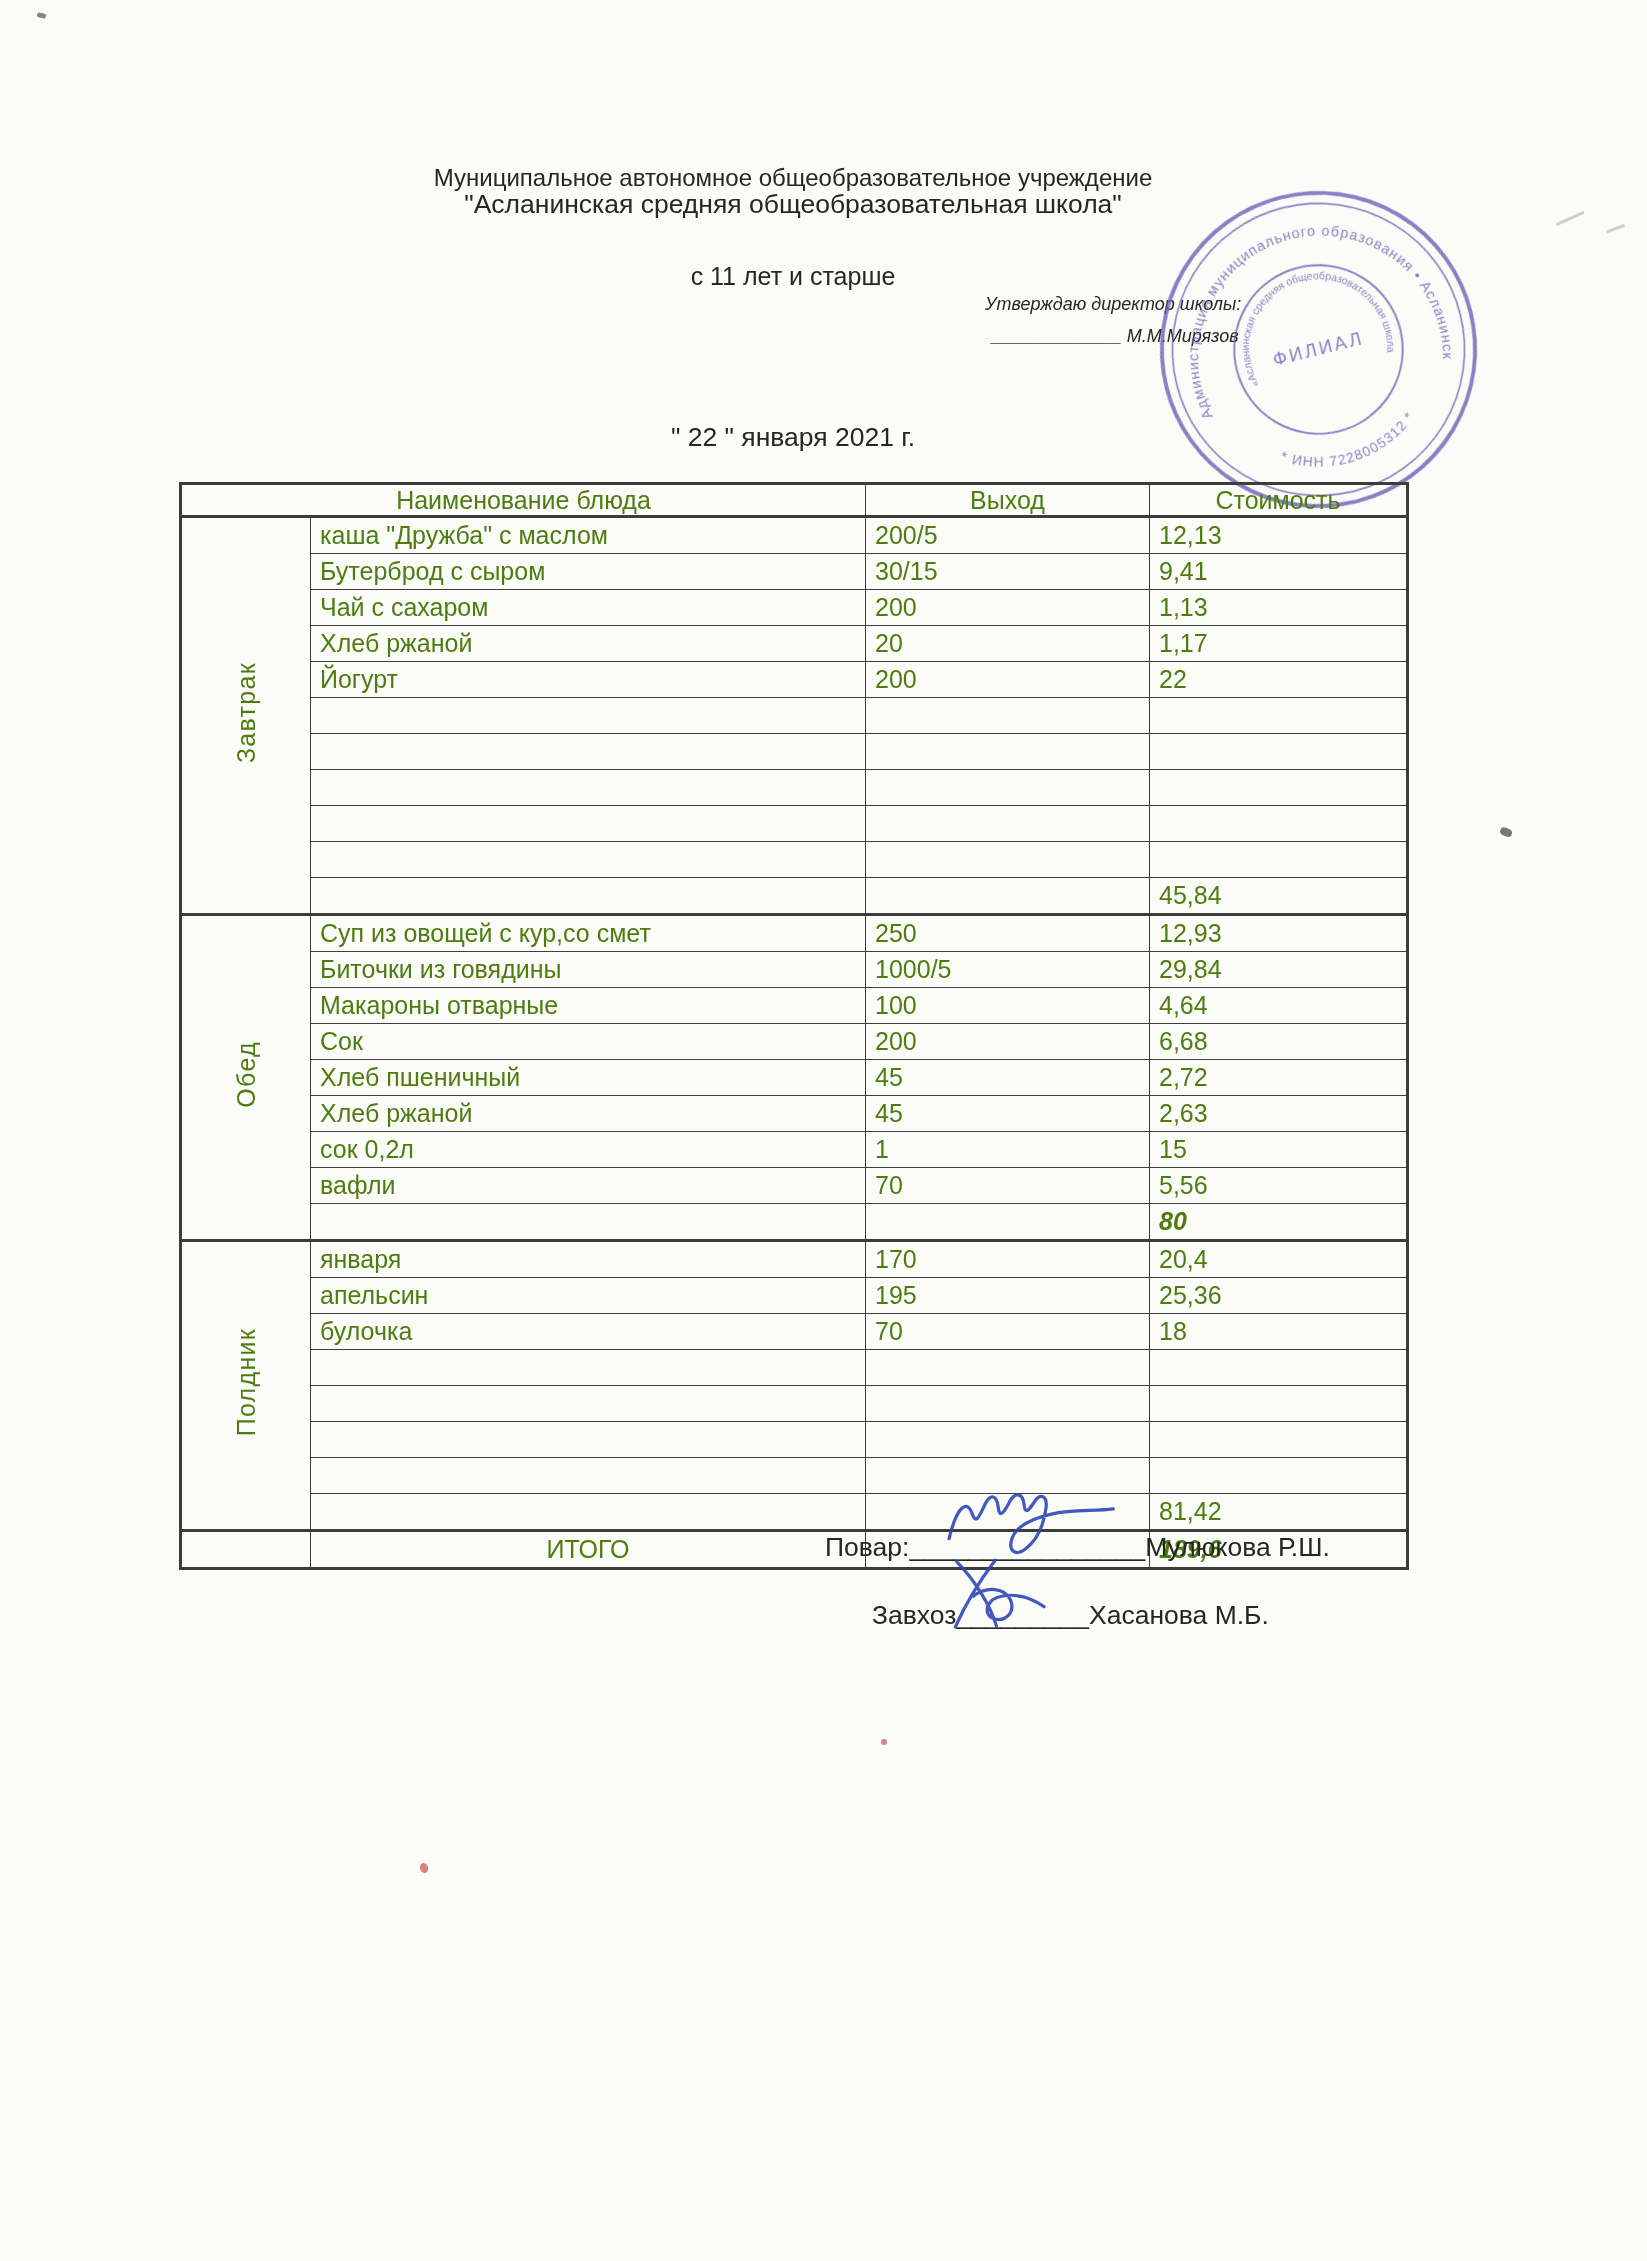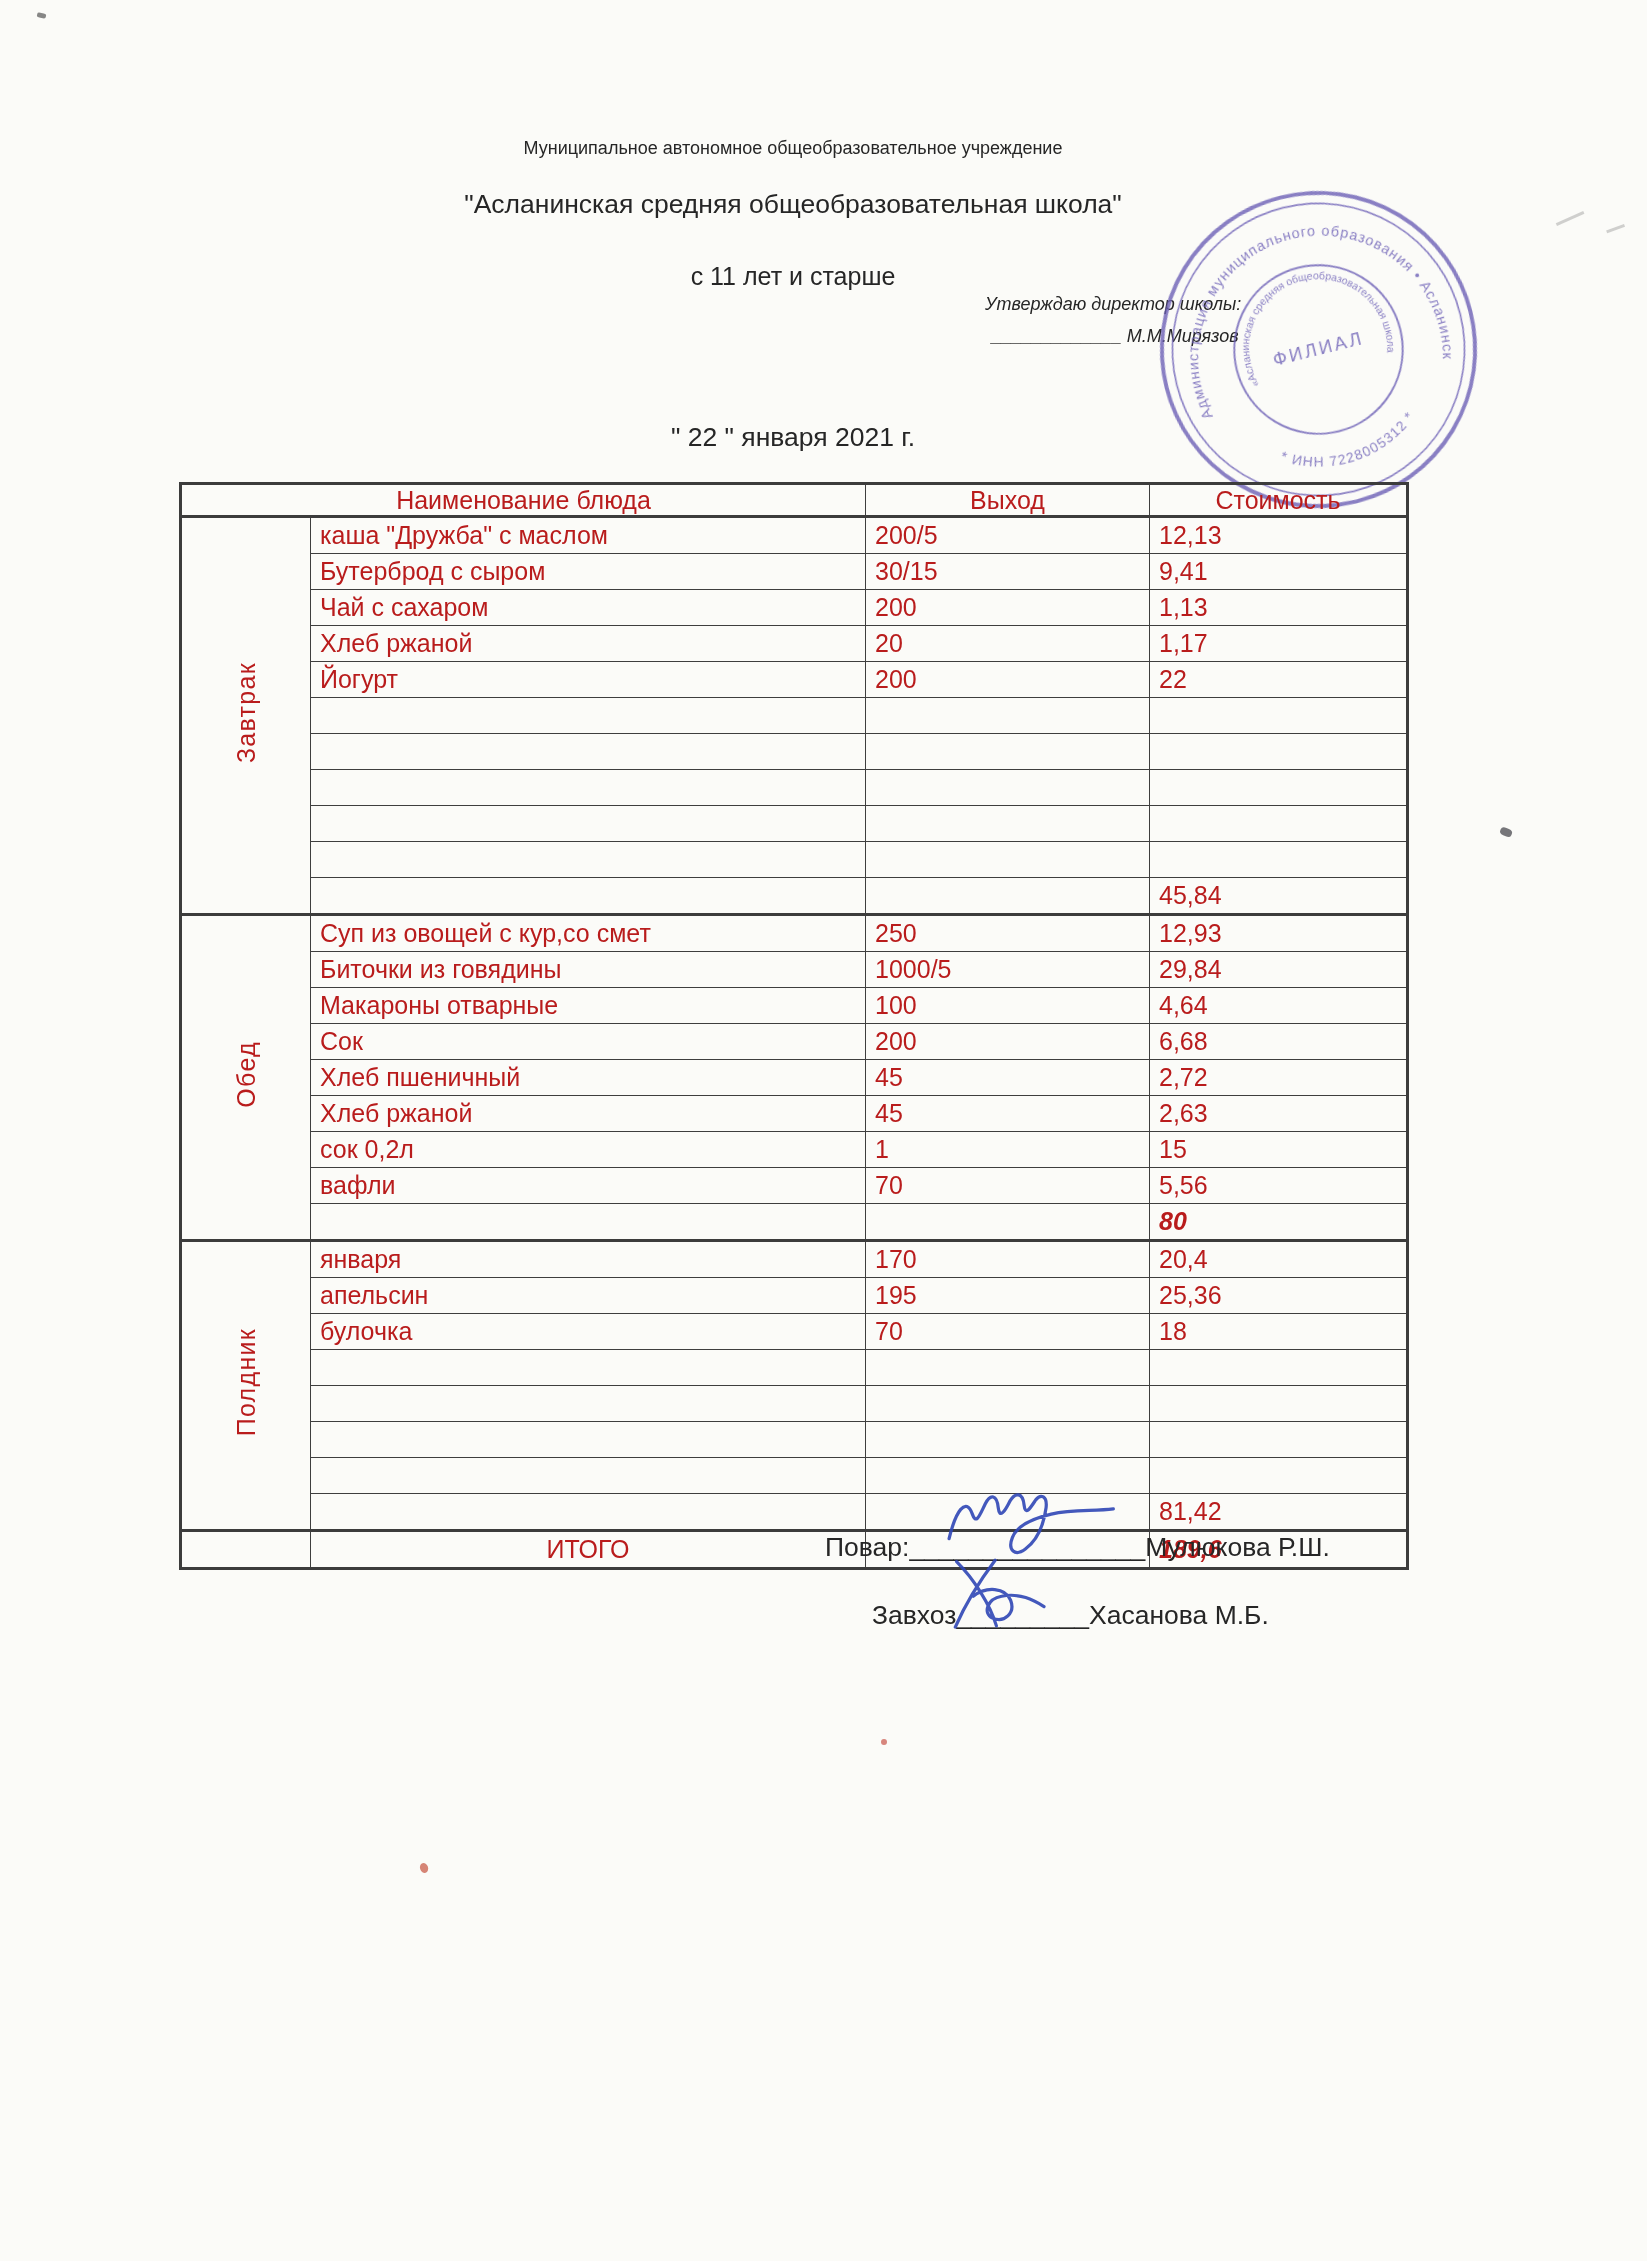--- a/index.html
+++ b/index.html
@@ -8,42 +8,42 @@
     background:#fbfbf8;
     font-family:"Liberation Sans", sans-serif;
     color:#262626;
     position:relative;
     overflow:hidden;
   }
   .page{position:absolute;inset:0;}
 
   
   .center-line{position:absolute;left:179px;width:1228px;text-align:center;}
-  .org-line1{top:138px;font-size:18px;}
+  .org-line1{top:164px;font-size:24px;}
   .org-line2{top:189px;font-size:26.5px;}
   .age-note{top:262px;font-size:25px;}
   .approve-block{position:absolute;left:985px;top:295px;font-size:18px;line-height:1.0;font-style:italic;}
   .approve-line2{margin-top:14px;padding-left:6.5px;}
   .menu-title{top:386px;font-size:28px;font-weight:bold;letter-spacing:0.6px;}
   .menu-date{top:422px;font-size:26.5px;}
 
   
   .stamp{
     position:absolute;left:1154px;top:185px;width:329px;height:329px;
     opacity:0.78;filter:blur(0.4px);
     transform:rotate(-14deg);
     pointer-events:none;
   }
 
   
   #menu-table{
     position:absolute;left:179px;top:482px;width:1228px;
     border-collapse:collapse;table-layout:fixed;
     border:3.9px solid #3c3c3c;
-    font-size:25px;color:#b91c1c;padding-left:24px;
+    font-size:25px;color:#4d7c0f;padding-left:24px;
   }
   #menu-table td{
     border:1.9px solid #3e3e3e;
     height:35px;
     padding:0 9px;
     overflow:hidden;white-space:nowrap;
   }
   #menu-table thead td{
     text-align:center;height:30px;border-bottom:3.2px solid #3c3c3c;
   }

